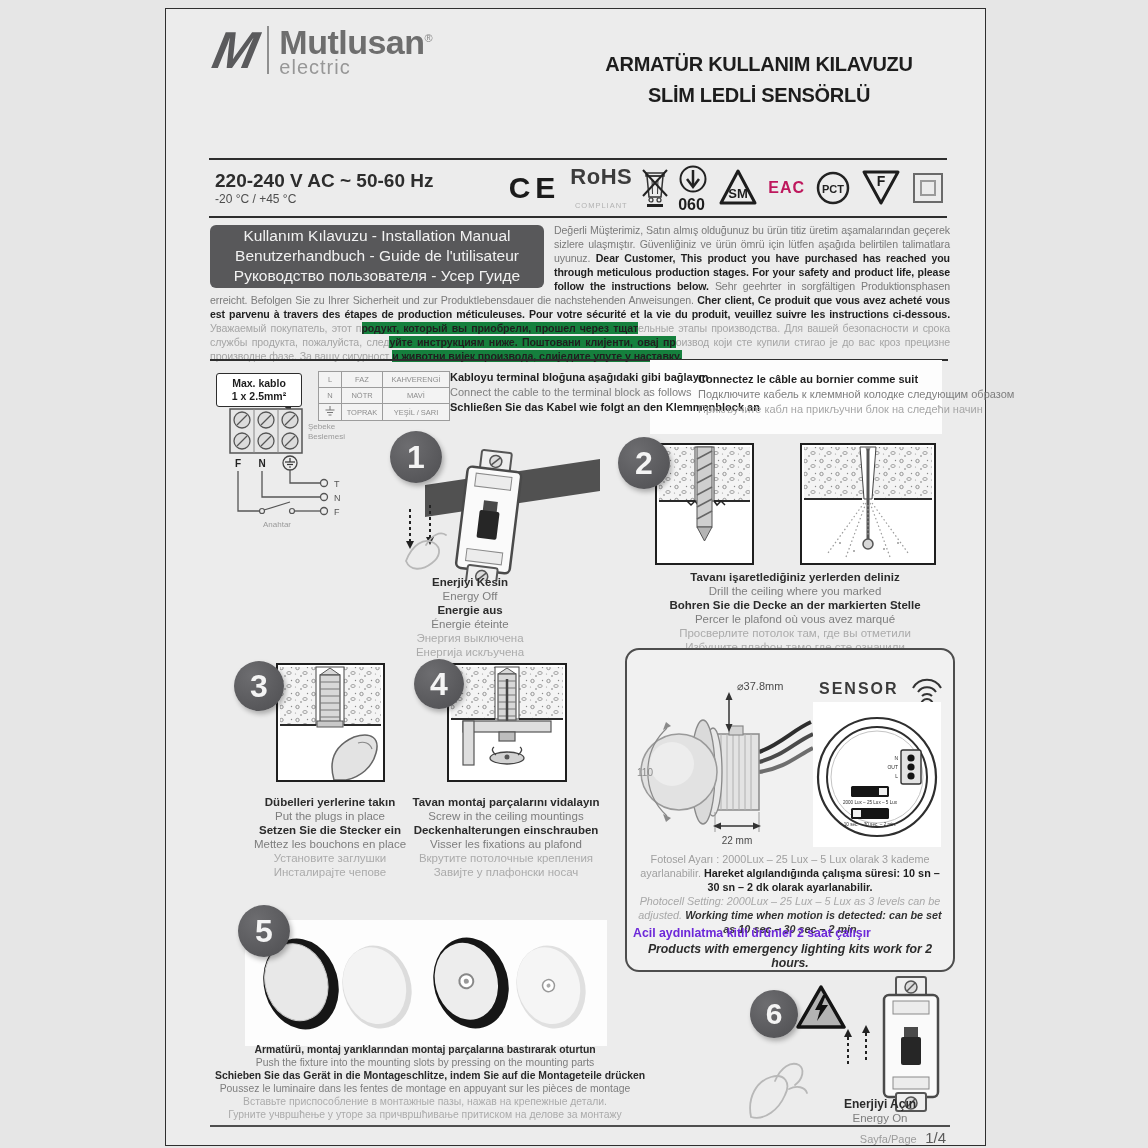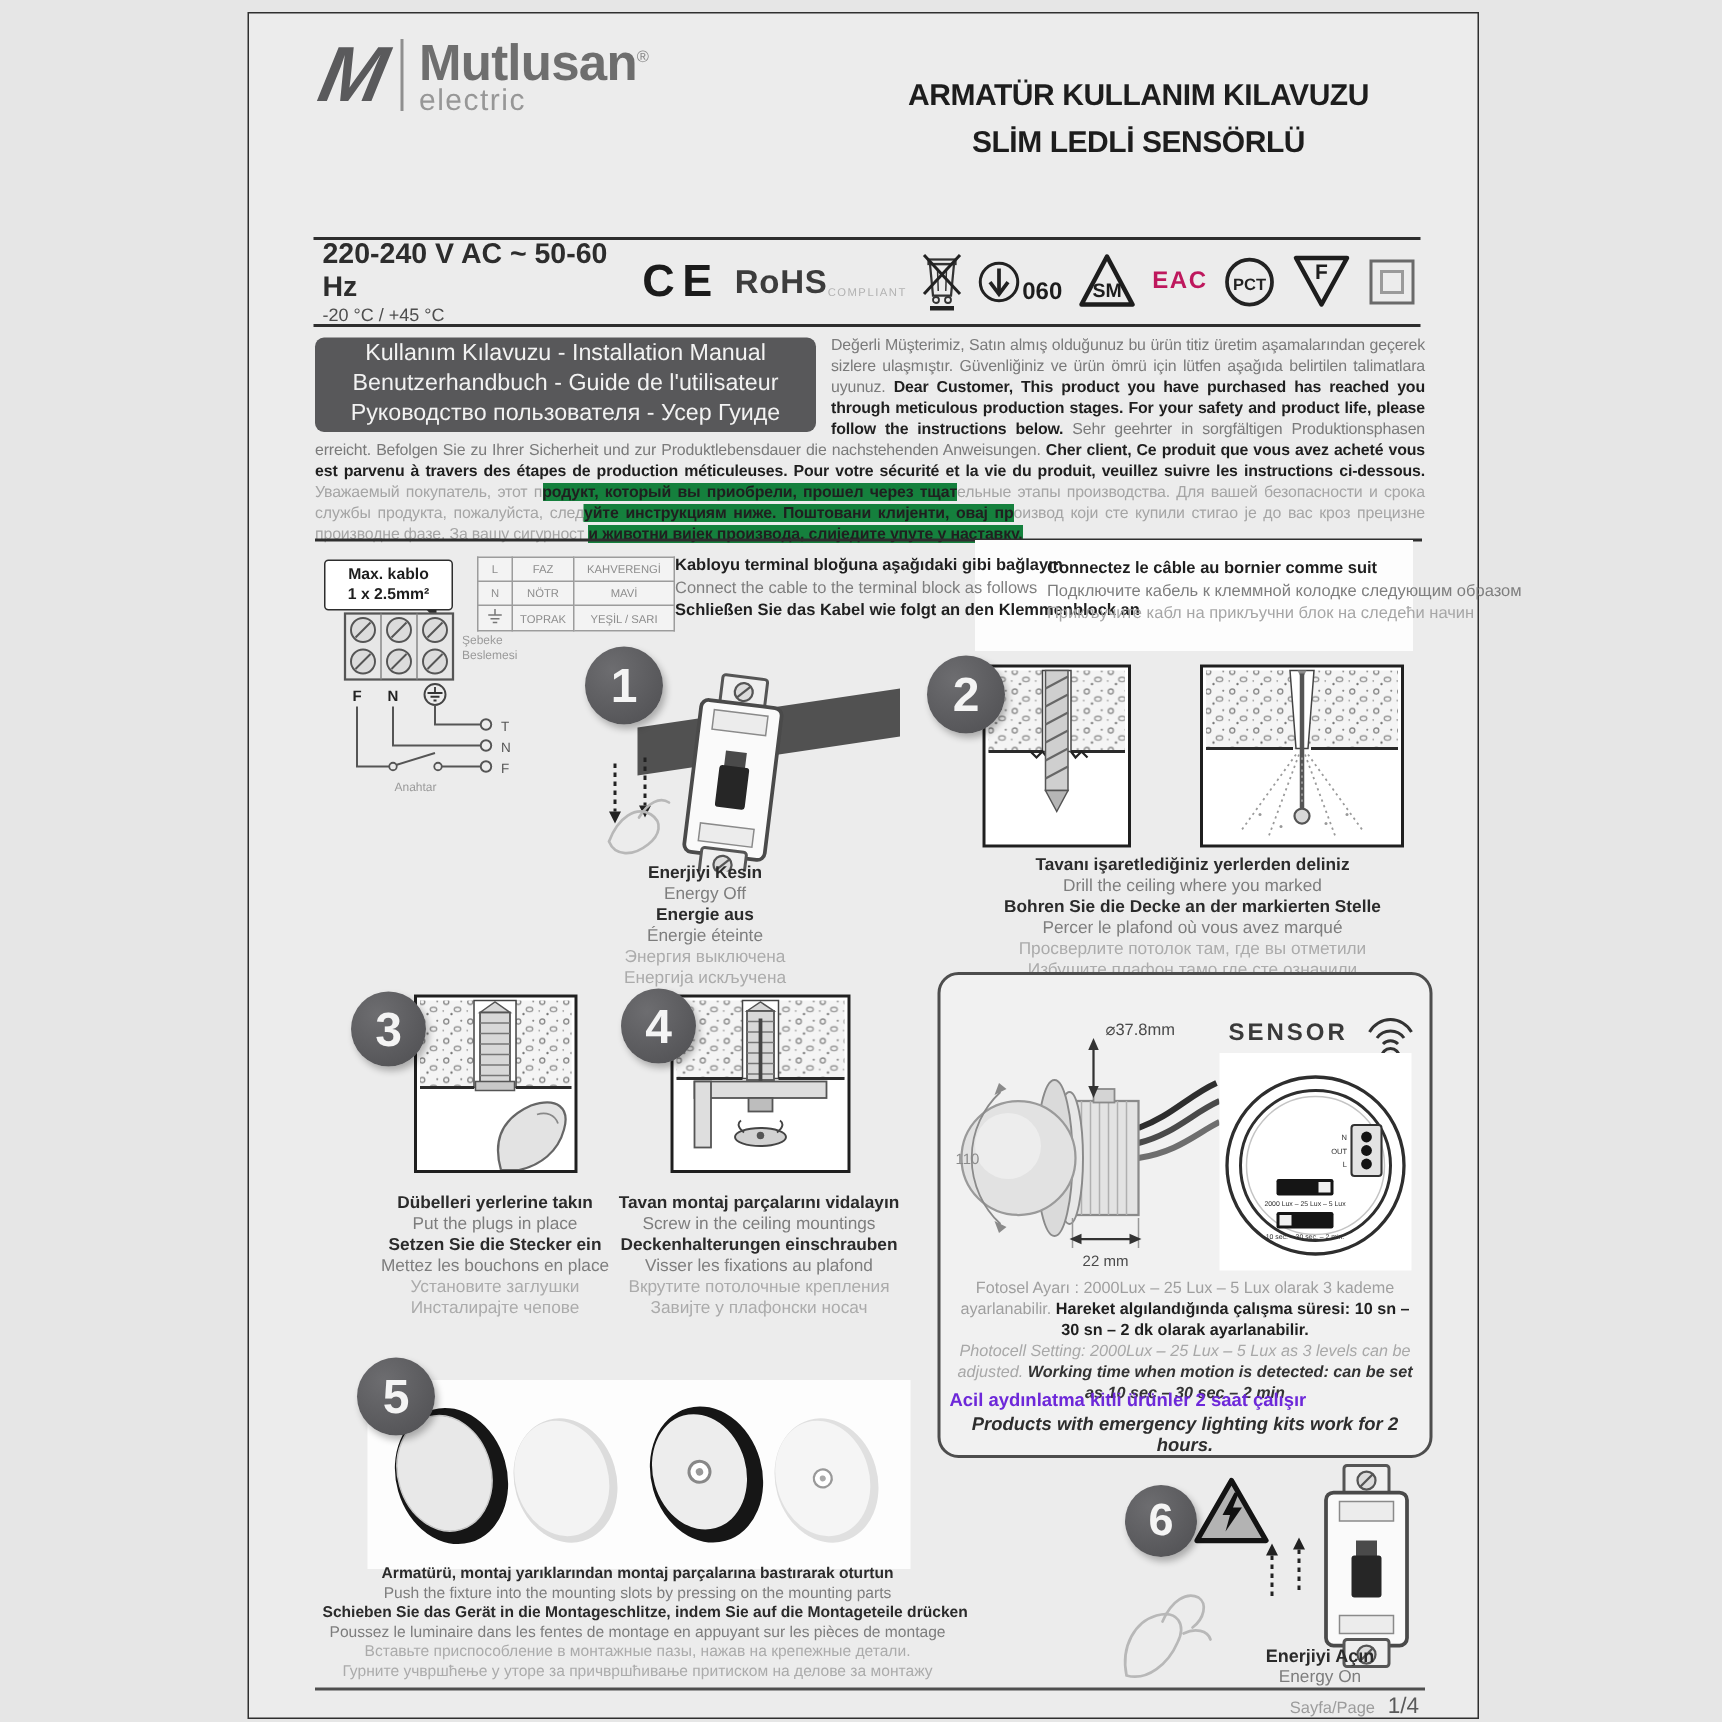--- a/index.html
+++ b/index.html
@@ -20,24 +20,24 @@
   #doc-title{width:330px;text-align:center;font-size:20px;font-weight:bold;color:#1d1d1d;
              line-height:31px;letter-spacing:-0.3px;}
 
   
   #specbar{left:43px;top:149px;width:738px;height:56px;border-top:2px solid #2e2e2e;
            border-bottom:2px solid #2e2e2e;display:flex;align-items:center;}
   #voltage{font-size:19px;font-weight:bold;color:#2d2d2d;line-height:22px;}
   #temp{font-size:12px;color:#4e4e4e;}
   #certs{display:flex;align-items:center;gap:10px;margin-left:auto;padding-right:2px;}
   .ce-text{font-size:30px;font-weight:bold;letter-spacing:5px;color:#1b1b1b;}
-  .rohs{display:flex;flex-direction:row;align-items:center;line-height:1;}
+  .rohs{display:flex;flex-direction:column;align-items:center;line-height:1;}
   .rohs-main{font-size:22px;color:#3c3c3c;font-weight:bold;letter-spacing:0.5px;}
   .rohs-sub{font-size:7.5px;color:#b2b2b2;letter-spacing:1px;margin-top:14px;}
-  .c060{display:flex;align-items:flex-end;gap:1px;}
+  .c060{display:flex;align-items:flex-start;gap:1px;flex-direction:column;}
   .c060-num{font-size:16px;font-weight:bold;color:#1d1d1d;}
   .eac-text{font-size:16px;font-weight:bold;letter-spacing:1px;color:#be185d;}
 
   
   #langbadge{float:left;width:334px;height:62px;background:#58585a;border-radius:6px;
              color:#f2f2f2;text-align:center;font-size:15.5px;line-height:20px;
              margin:2px 10px 4px 0;padding-top:1px;}
   #introtext{margin:0;font-size:10.6px;line-height:14px;text-align:justify;
              letter-spacing:-0.1px;color:#666;}
   .g1{color:#7a7a7a;}

